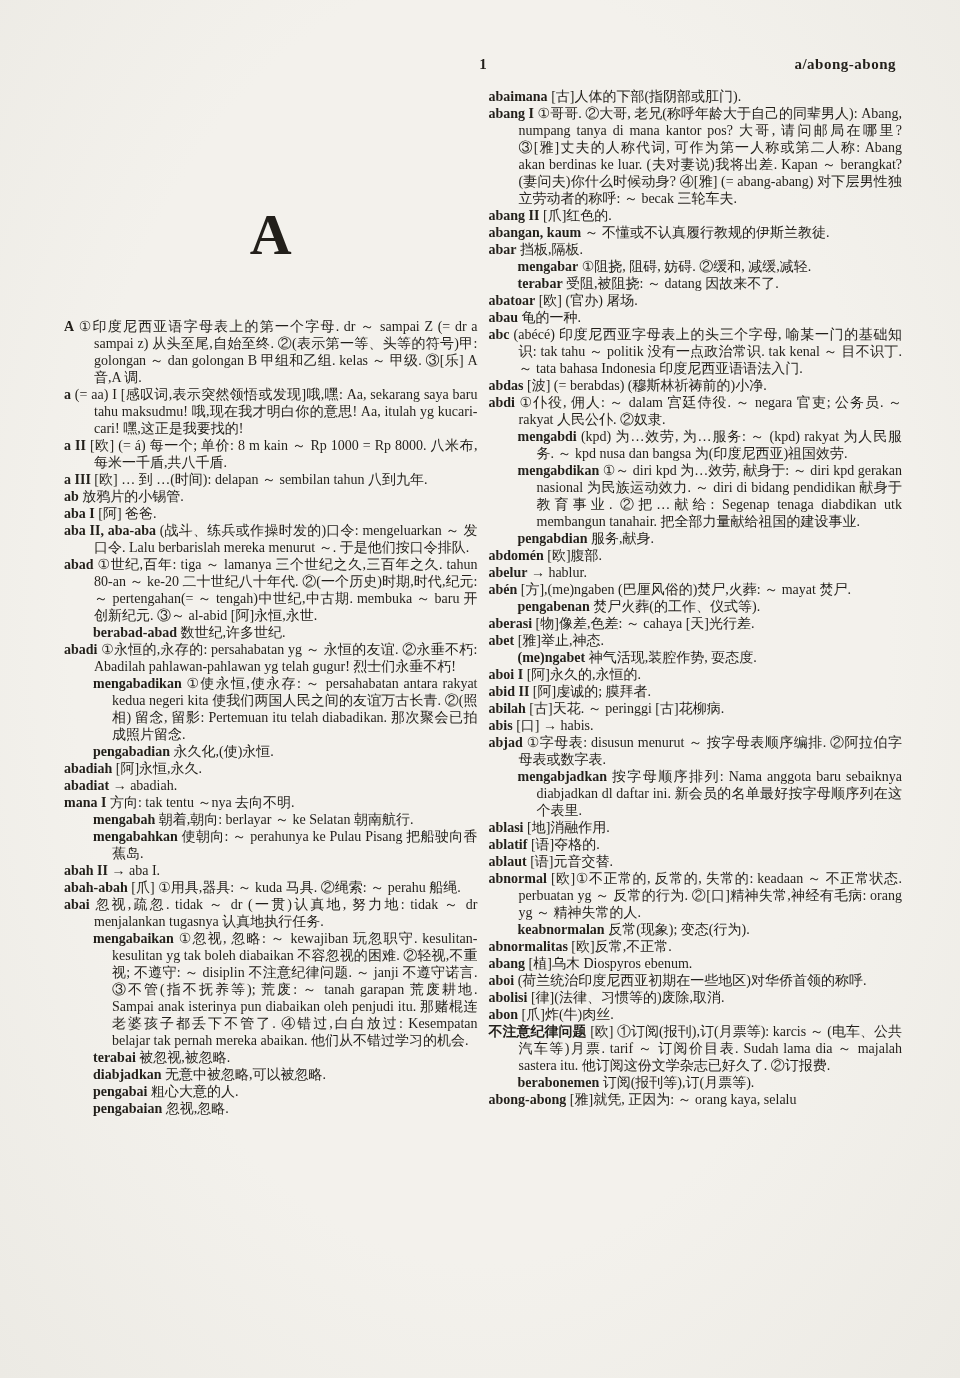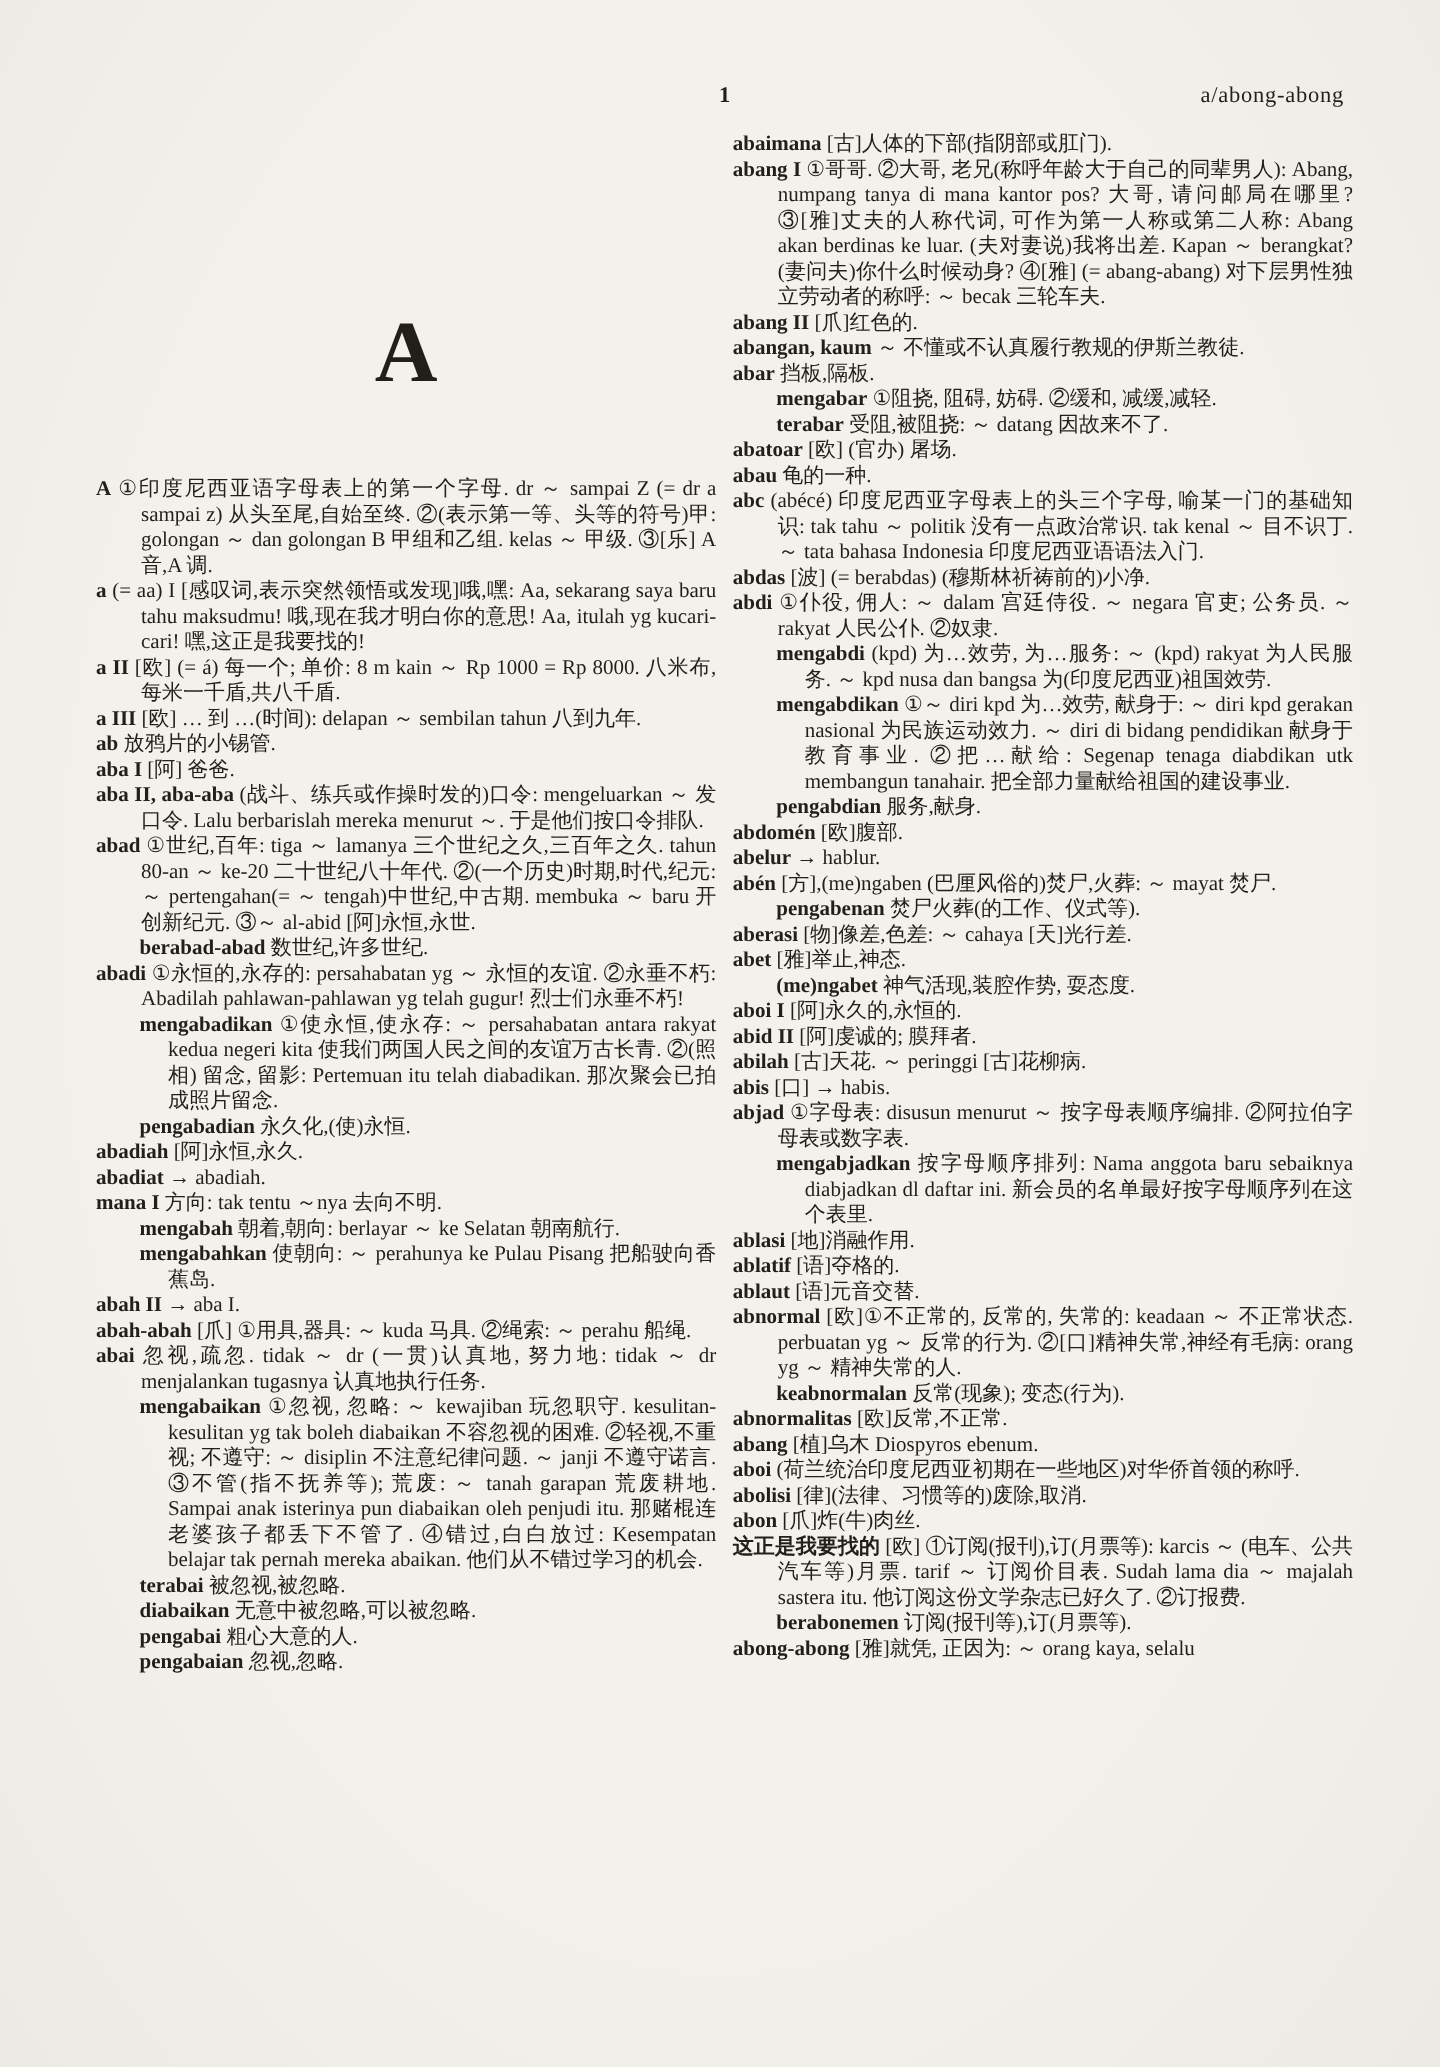--- a/index.html
+++ b/index.html
@@ -16,21 +16,21 @@
     box-sizing:border-box;
     background:radial-gradient(ellipse at 50% 45%, #f3f1ec 60%, #eceae4 100%);
   }
   .hdr{position:relative;height:22px;margin-bottom:10px;}
   .page-num{
     position:absolute;left:50%;transform:translateX(-50%);
     font-size:15px;font-weight:bold;
   }
   .guide{
     position:absolute;right:6px;top:0;
-    font-size:15px;font-weight:normal;letter-spacing:.5px;
+    font-size:15px;font-weight:bold;letter-spacing:.5px;
   }
   .cols{display:flex;gap:11px;align-items:flex-start;}
   .col{
     flex:1;min-width:0;
     font-size:14px;line-height:17px;
     text-align:justify;
     word-break:break-word;
   }
   .section-letter{
     font-size:58px;line-height:58px;font-weight:bold;
@@ -66,21 +66,21 @@
         <div class="entry"><span class="hw">abadiah</span> [阿]永恒,永久.</div>
         <div class="entry"><span class="hw">abadiat</span> → abadiah.</div>
         <div class="entry"><span class="hw">mana I</span> 方向: tak tentu ～nya 去向不明.</div>
         <div class="entry sub"><span class="hw">mengabah</span> 朝着,朝向: berlayar ～ ke Selatan 朝南航行.</div>
         <div class="entry sub"><span class="hw">mengabahkan</span> 使朝向: ～ perahunya ke Pulau Pisang 把船驶向香蕉岛.</div>
         <div class="entry"><span class="hw">abah II</span> → aba I.</div>
         <div class="entry"><span class="hw">abah-abah</span> [爪] ①用具,器具: ～ kuda 马具. ②绳索: ～ perahu 船绳.</div>
         <div class="entry"><span class="hw">abai</span> 忽视,疏忽. tidak ～ dr (一贯)认真地, 努力地: tidak ～ dr menjalankan tugasnya 认真地执行任务.</div>
         <div class="entry sub"><span class="hw">mengabaikan</span> ①忽视, 忽略: ～ kewajiban 玩忽职守. kesulitan-kesulitan yg tak boleh diabaikan 不容忽视的困难. ②轻视,不重视; 不遵守: ～ disiplin 不注意纪律问题. ～ janji 不遵守诺言. ③不管(指不抚养等); 荒废: ～ tanah garapan 荒废耕地. Sampai anak isterinya pun diabaikan oleh penjudi itu. 那赌棍连老婆孩子都丢下不管了. ④错过,白白放过: Kesempatan belajar tak pernah mereka abaikan. 他们从不错过学习的机会.</div>
         <div class="entry sub"><span class="hw">terabai</span> 被忽视,被忽略.</div>
-        <div class="entry sub"><span class="hw">diabaikan</span> 无意中被忽略,可以被忽略.</div>
+        <div class="entry sub"><span class="hw">diabjadkan</span> 无意中被忽略,可以被忽略.</div>
         <div class="entry sub"><span class="hw">pengabai</span> 粗心大意的人.</div>
         <div class="entry sub"><span class="hw">pengabaian</span> 忽视,忽略.</div>
       </div>
     <div class="col" id="col-right">
         <div class="entry"><span class="hw">abaimana</span> [古]人体的下部(指阴部或肛门).</div>
         <div class="entry"><span class="hw">abang I</span> ①哥哥. ②大哥, 老兄(称呼年龄大于自己的同辈男人): Abang, numpang tanya di mana kantor pos? 大哥, 请问邮局在哪里? ③[雅]丈夫的人称代词, 可作为第一人称或第二人称: Abang akan berdinas ke luar. (夫对妻说)我将出差. Kapan ～ berangkat? (妻问夫)你什么时候动身? ④[雅] (= abang-abang) 对下层男性独立劳动者的称呼: ～ becak 三轮车夫.</div>
         <div class="entry"><span class="hw">abang II</span> [爪]红色的.</div>
         <div class="entry"><span class="hw">abangan, kaum</span> ～ 不懂或不认真履行教规的伊斯兰教徒.</div>
         <div class="entry"><span class="hw">abar</span> 挡板,隔板.</div>
         <div class="entry sub"><span class="hw">mengabar</span> ①阻挠, 阻碍, 妨碍. ②缓和, 减缓,减轻.</div>
@@ -109,18 +109,18 @@
         <div class="entry"><span class="hw">ablasi</span> [地]消融作用.</div>
         <div class="entry"><span class="hw">ablatif</span> [语]夺格的.</div>
         <div class="entry"><span class="hw">ablaut</span> [语]元音交替.</div>
         <div class="entry"><span class="hw">abnormal</span> [欧]①不正常的, 反常的, 失常的: keadaan ～ 不正常状态. perbuatan yg ～ 反常的行为. ②[口]精神失常,神经有毛病: orang yg ～ 精神失常的人.</div>
         <div class="entry sub"><span class="hw">keabnormalan</span> 反常(现象); 变态(行为).</div>
         <div class="entry"><span class="hw">abnormalitas</span> [欧]反常,不正常.</div>
         <div class="entry"><span class="hw">abang</span> [植]乌木 Diospyros ebenum.</div>
         <div class="entry"><span class="hw">aboi</span> (荷兰统治印度尼西亚初期在一些地区)对华侨首领的称呼.</div>
         <div class="entry"><span class="hw">abolisi</span> [律](法律、习惯等的)废除,取消.</div>
         <div class="entry"><span class="hw">abon</span> [爪]炸(牛)肉丝.</div>
-        <div class="entry"><span class="hw">这正是我要找的</span> [欧] ①订阅(报刊),订(月票等): karcis ～ (电车、公共汽车等)月票. tarif ～ 订阅价目表. Sudah lama dia ～ majalah sastera itu. 他订阅这份文学杂志已好久了. ②订报费.</div>
+        <div class="entry"><span class="hw">不注意纪律问题</span> [欧] ①订阅(报刊),订(月票等): karcis ～ (电车、公共汽车等)月票. tarif ～ 订阅价目表. Sudah lama dia ～ majalah sastera itu. 他订阅这份文学杂志已好久了. ②订报费.</div>
         <div class="entry sub"><span class="hw">berabonemen</span> 订阅(报刊等),订(月票等).</div>
         <div class="entry"><span class="hw">abong-abong</span> [雅]就凭, 正因为: ～ orang kaya, selalu</div>
       </div>
   </div>
 </div>
 
 </body></html>

